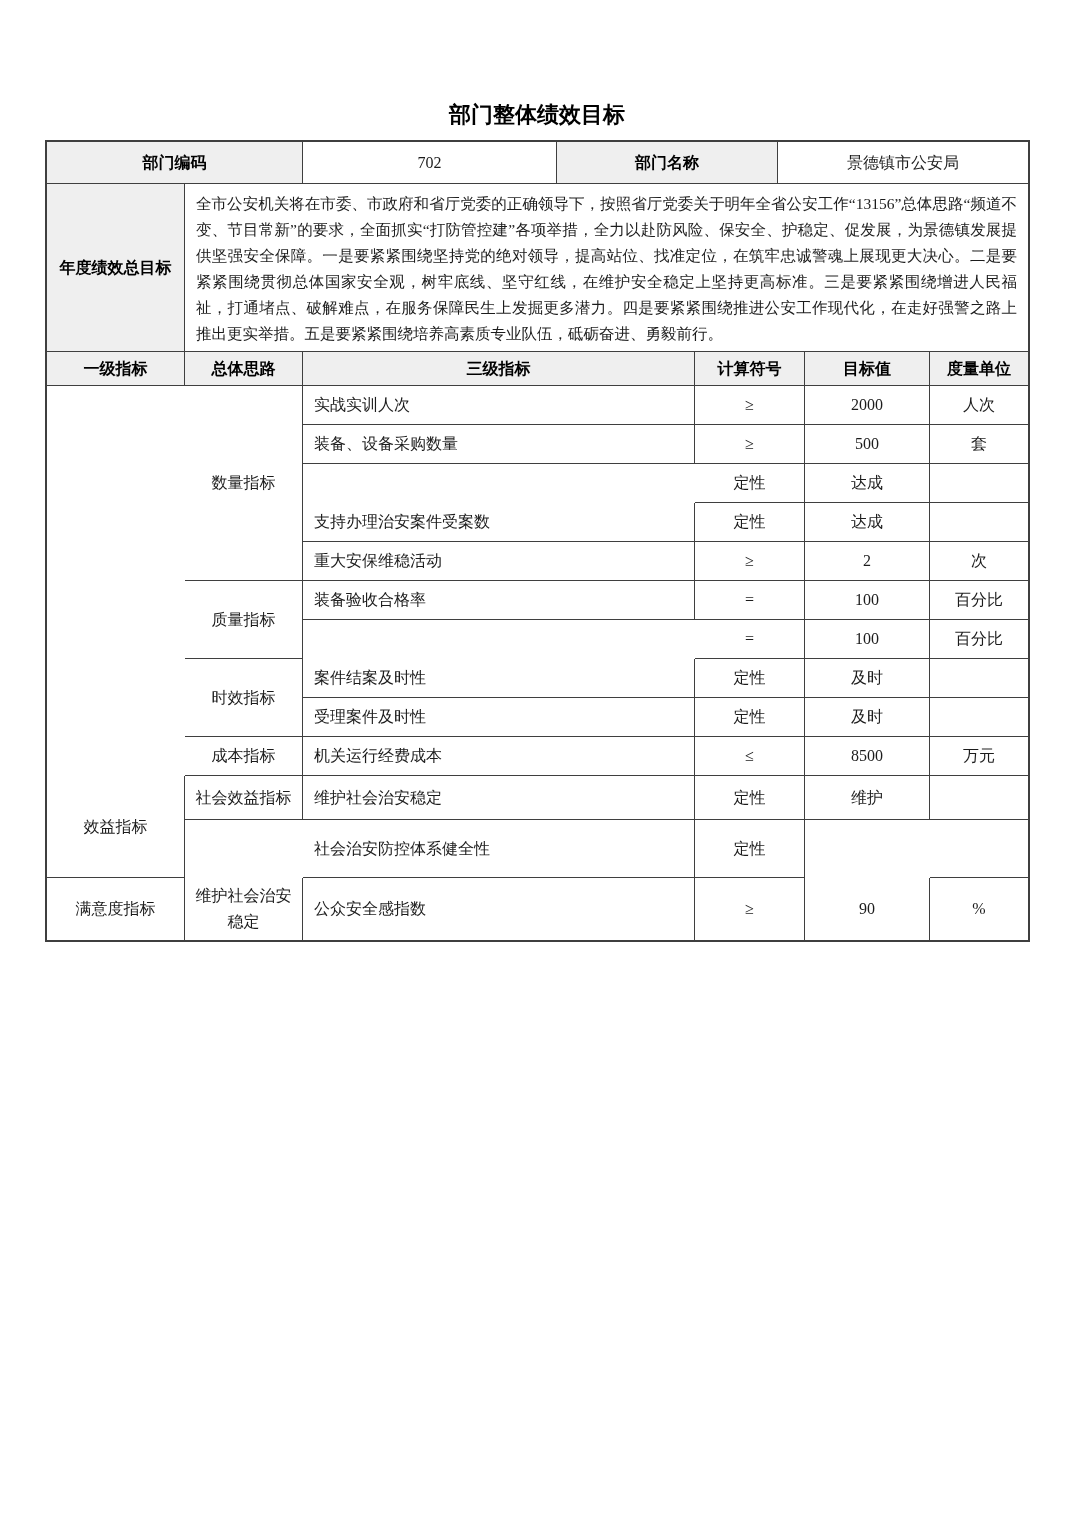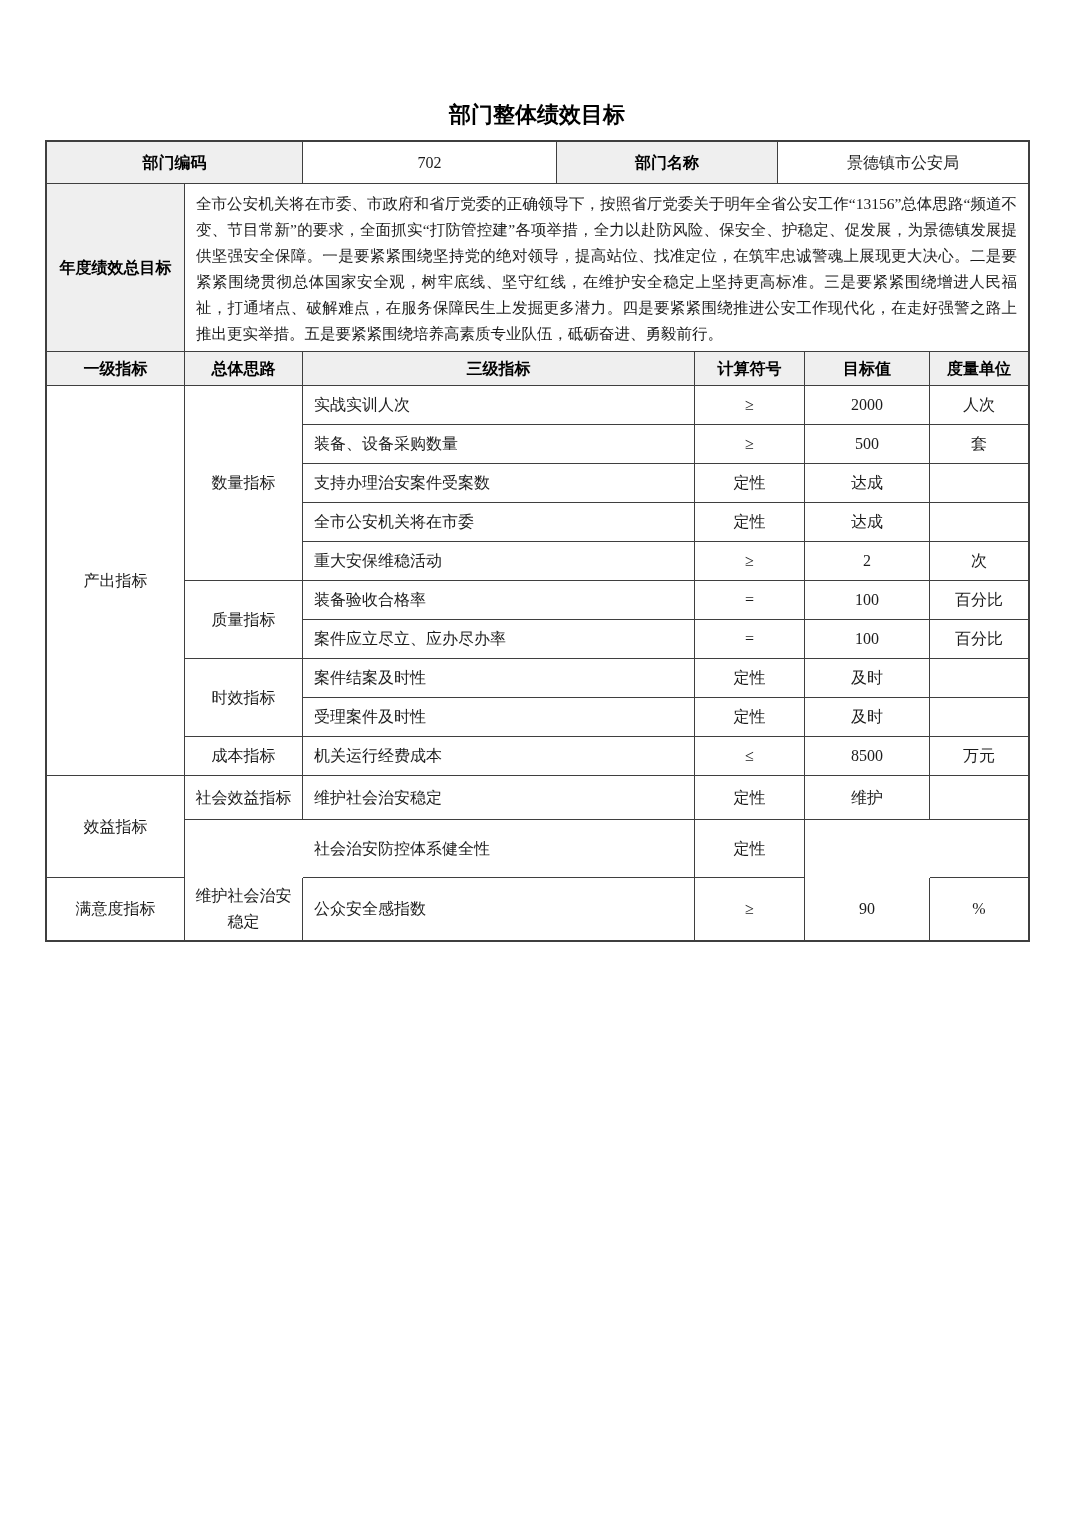--- a/index.html
+++ b/index.html
@@ -56,62 +56,59 @@
     <div class="c hd" style="grid-area:2/1/3/2">年度绩效总目标</div>
     <div class="c para er" style="grid-area:2/2/3/9">全市公安机关将在市委、市政府和省厅党委的正确领导下，按照省厅党委关于明年全省公安工作“13156”总体思路“频道不变、节目常新”的要求，全面抓实“打防管控建”各项举措，全力以赴防风险、保安全、护稳定、促发展，为景德镇发展提供坚强安全保障。一是要紧紧围绕坚持党的绝对领导，提高站位、找准定位，在筑牢忠诚警魂上展现更大决心。二是要紧紧围绕贯彻总体国家安全观，树牢底线、坚守红线，在维护安全稳定上坚持更高标准。三是要紧紧围绕增进人民福祉，打通堵点、破解难点，在服务保障民生上发掘更多潜力。四是要紧紧围绕推进公安工作现代化，在走好强警之路上推出更实举措。五是要紧紧围绕培养高素质专业队伍，砥砺奋进、勇毅前行。</div>
 
     <div class="c hd" style="grid-area:3/1/4/2">一级指标</div>
     <div class="c hd" style="grid-area:3/2/4/3">总体思路</div>
     <div class="c hd" style="grid-area:3/3/4/5">三级指标</div>
     <div class="c hd" style="grid-area:3/5/4/7">计算符号</div>
     <div class="c hd" style="grid-area:3/7/4/8">目标值</div>
     <div class="c hd er" style="grid-area:3/8/4/9">度量单位</div>
 
-    <div class="c" style="grid-area:4/1/14/2">产出指标</div>
     <div class="c eb" style="grid-area:16/1/17/2">满意度指标</div>
     <div class="c" style="grid-area:14/1/16/2">效益指标</div>
 
     <div class="c" style="grid-area:4/2/9/3">数量指标</div>
     <div class="c" style="grid-area:9/2/11/3">质量指标</div>
     <div class="c" style="grid-area:11/2/13/3">时效指标</div>
     <div class="c" style="grid-area:13/2/14/3">成本指标</div>
     <div class="c" style="grid-area:14/2/15/3">社会效益指标</div>
     <div class="c wrap2 eb" style="grid-area:16/2/17/3">维护社会治安稳定</div>
 
     <div class="c l3" style="grid-area:4/3/5/5">实战实训人次</div>
     <div class="c" style="grid-area:4/5/5/7">≥</div>
     <div class="c" style="grid-area:4/7/5/8">2000</div>
     <div class="c er" style="grid-area:4/8/5/9">人次</div>
 
     <div class="c l3" style="grid-area:5/3/6/5">装备、设备采购数量</div>
     <div class="c" style="grid-area:5/5/6/7">≥</div>
     <div class="c" style="grid-area:5/7/6/8">500</div>
     <div class="c er" style="grid-area:5/8/6/9">套</div>
 
-    <div class="c l3" style="grid-area:6/3/7/5">支持办理治安案件受案数</div>
     <div class="c" style="grid-area:6/5/7/7">定性</div>
     <div class="c" style="grid-area:6/7/7/8">达成</div>
     <div class="c er" style="grid-area:6/8/7/9"></div>
 
-    <div class="c l3" style="grid-area:7/3/8/5">全市公安机关将在市委</div>
+    <div class="c l3" style="grid-area:7/3/8/5">支持办理治安案件受案数</div>
     <div class="c" style="grid-area:7/5/8/7">定性</div>
     <div class="c" style="grid-area:7/7/8/8">达成</div>
     <div class="c er" style="grid-area:7/8/8/9"></div>
 
     <div class="c l3" style="grid-area:8/3/9/5">重大安保维稳活动</div>
     <div class="c" style="grid-area:8/5/9/7">≥</div>
     <div class="c" style="grid-area:8/7/9/8">2</div>
     <div class="c er" style="grid-area:8/8/9/9">次</div>
 
     <div class="c l3" style="grid-area:9/3/10/5">装备验收合格率</div>
     <div class="c" style="grid-area:9/5/10/7">=</div>
     <div class="c" style="grid-area:9/7/10/8">100</div>
     <div class="c er" style="grid-area:9/8/10/9">百分比</div>
 
-    <div class="c l3" style="grid-area:10/3/11/5">案件应立尽立、应办尽办率</div>
     <div class="c" style="grid-area:10/5/11/7">=</div>
     <div class="c" style="grid-area:10/7/11/8">100</div>
     <div class="c er" style="grid-area:10/8/11/9">百分比</div>
 
     <div class="c l3" style="grid-area:11/3/12/5">案件结案及时性</div>
     <div class="c" style="grid-area:11/5/12/7">定性</div>
     <div class="c" style="grid-area:11/7/12/8">及时</div>
     <div class="c er" style="grid-area:11/8/12/9"></div>
 
     <div class="c l3" style="grid-area:12/3/13/5">受理案件及时性</div>

